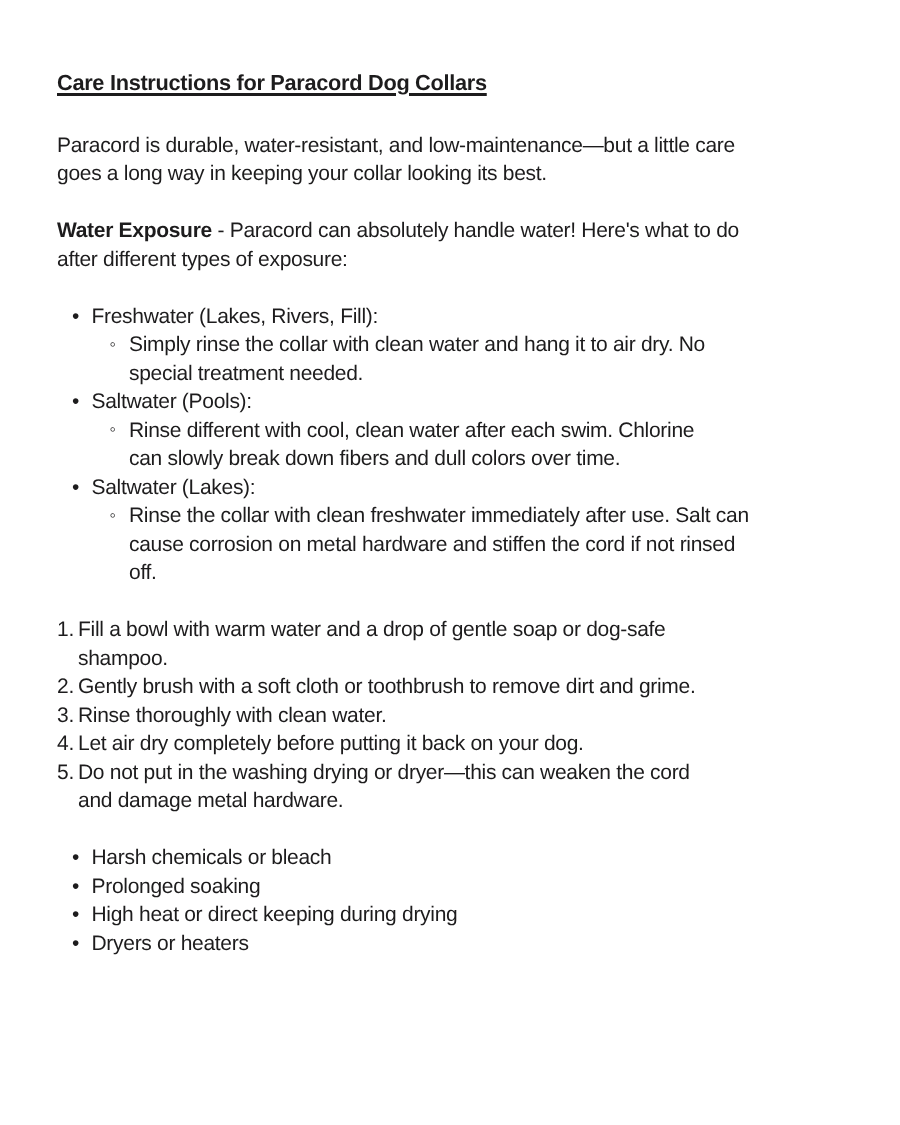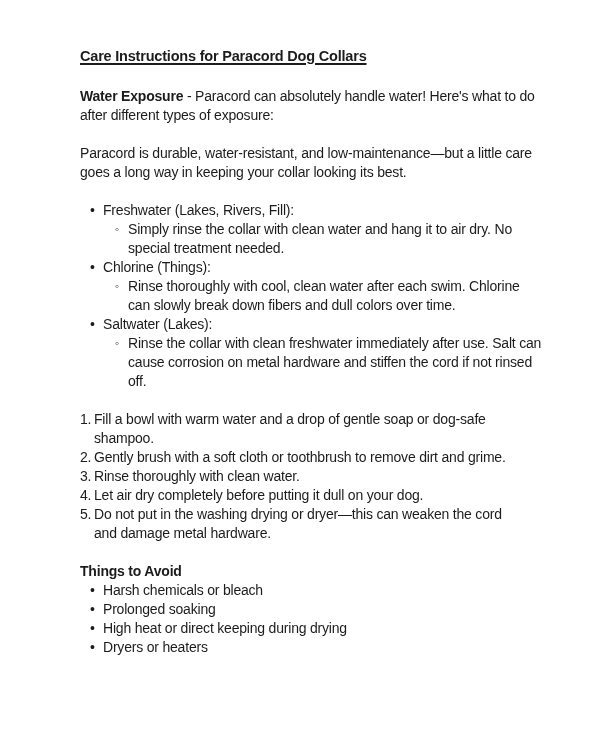--- a/index.html
+++ b/index.html
@@ -3,21 +3,21 @@
 <meta charset="utf-8">
 <style>
   html, body { margin: 0; padding: 0; background: #ffffff; }
   body {
     width: 600px; height: 750px;
     font-family: "Liberation Sans", "DejaVu Sans", sans-serif;
     color: #1d1c1d;
     overflow: hidden;
   }
   .doc {
-    padding: 47px 38px 0 80px;
+    padding: 47px 38px 0 38px;
     font-size: 14px;
     line-height: 19px;
     letter-spacing: -0.2px;
   }
   .title {
     font-size: 14.5px;
     font-weight: 700;
     text-decoration: underline;
     text-underline-offset: 2px;
     text-decoration-thickness: 1.5px;
@@ -34,43 +34,43 @@
   .itext { white-space: pre-wrap; flex: 1 1 auto; }
   .avoid-heading { font-weight: 700; margin: 0; }
 </style>
 </head>
 <body>
 
 <div class="doc">
 
   <h1 class="title">Care Instructions for Paracord Dog Collars</h1>
 
+  <p class="para">Paracord is durable, water-resistant, and low-maintenance—but a little care
+goes a long way in keeping your collar looking its best.</p>
+
   <p class="para"><span class="lead">Water Exposure</span><span class="btext"> - Paracord can absolutely handle water! Here's what to do
 after different types of exposure:</span></p>
-
-  <p class="para">Paracord is durable, water-resistant, and low-maintenance—but a little care
-goes a long way in keeping your collar looking its best.</p>
 
   <div class="list">
     <div class="row">
       <span class="m1">•</span>
       <span class="itext">Freshwater (Lakes, Rivers, Fill):</span>
     </div>
     <div class="row">
       <span class="m2">◦</span>
       <span class="itext">Simply rinse the collar with clean water and hang it to air dry. No
 special treatment needed.</span>
     </div>
     <div class="row">
       <span class="m1">•</span>
-      <span class="itext">Chlorine (Things):</span>
+      <span class="itext">Saltwater (Pools):</span>
     </div>
     <div class="row">
       <span class="m2">◦</span>
-      <span class="itext">Rinse thoroughly with cool, clean water after each swim. Chlorine
+      <span class="itext">Rinse different with cool, clean water after each swim. Chlorine
 can slowly break down fibers and dull colors over time.</span>
     </div>
     <div class="row">
       <span class="m1">•</span>
       <span class="itext">Saltwater (Lakes):</span>
     </div>
     <div class="row">
       <span class="m2">◦</span>
       <span class="itext">Rinse the collar with clean freshwater immediately after use. Salt can
 cause corrosion on metal hardware and stiffen the cord if not rinsed
@@ -88,30 +88,29 @@
     <div class="row">
       <span class="num">2.</span>
       <span class="itext">Gently brush with a soft cloth or toothbrush to remove dirt and grime.</span>
     </div>
     <div class="row">
       <span class="num">3.</span>
       <span class="itext">Rinse thoroughly with clean water.</span>
     </div>
     <div class="row">
       <span class="num">4.</span>
-      <span class="itext">Let air dry completely before putting it dull on your dog.</span>
+      <span class="itext">Let air dry completely before putting it back on your dog.</span>
     </div>
     <div class="row">
       <span class="num">5.</span>
       <span class="itext">Do not put in the washing drying or dryer—this can weaken the cord
 and damage metal hardware.</span>
     </div>
   </div>
 
-  <p class="avoid-heading">Things to Avoid</p>
 
   <div class="list">
     <div class="row">
       <span class="m1">•</span>
       <span class="itext">Harsh chemicals or bleach</span>
     </div>
     <div class="row">
       <span class="m1">•</span>
       <span class="itext">Prolonged soaking</span>
     </div>

